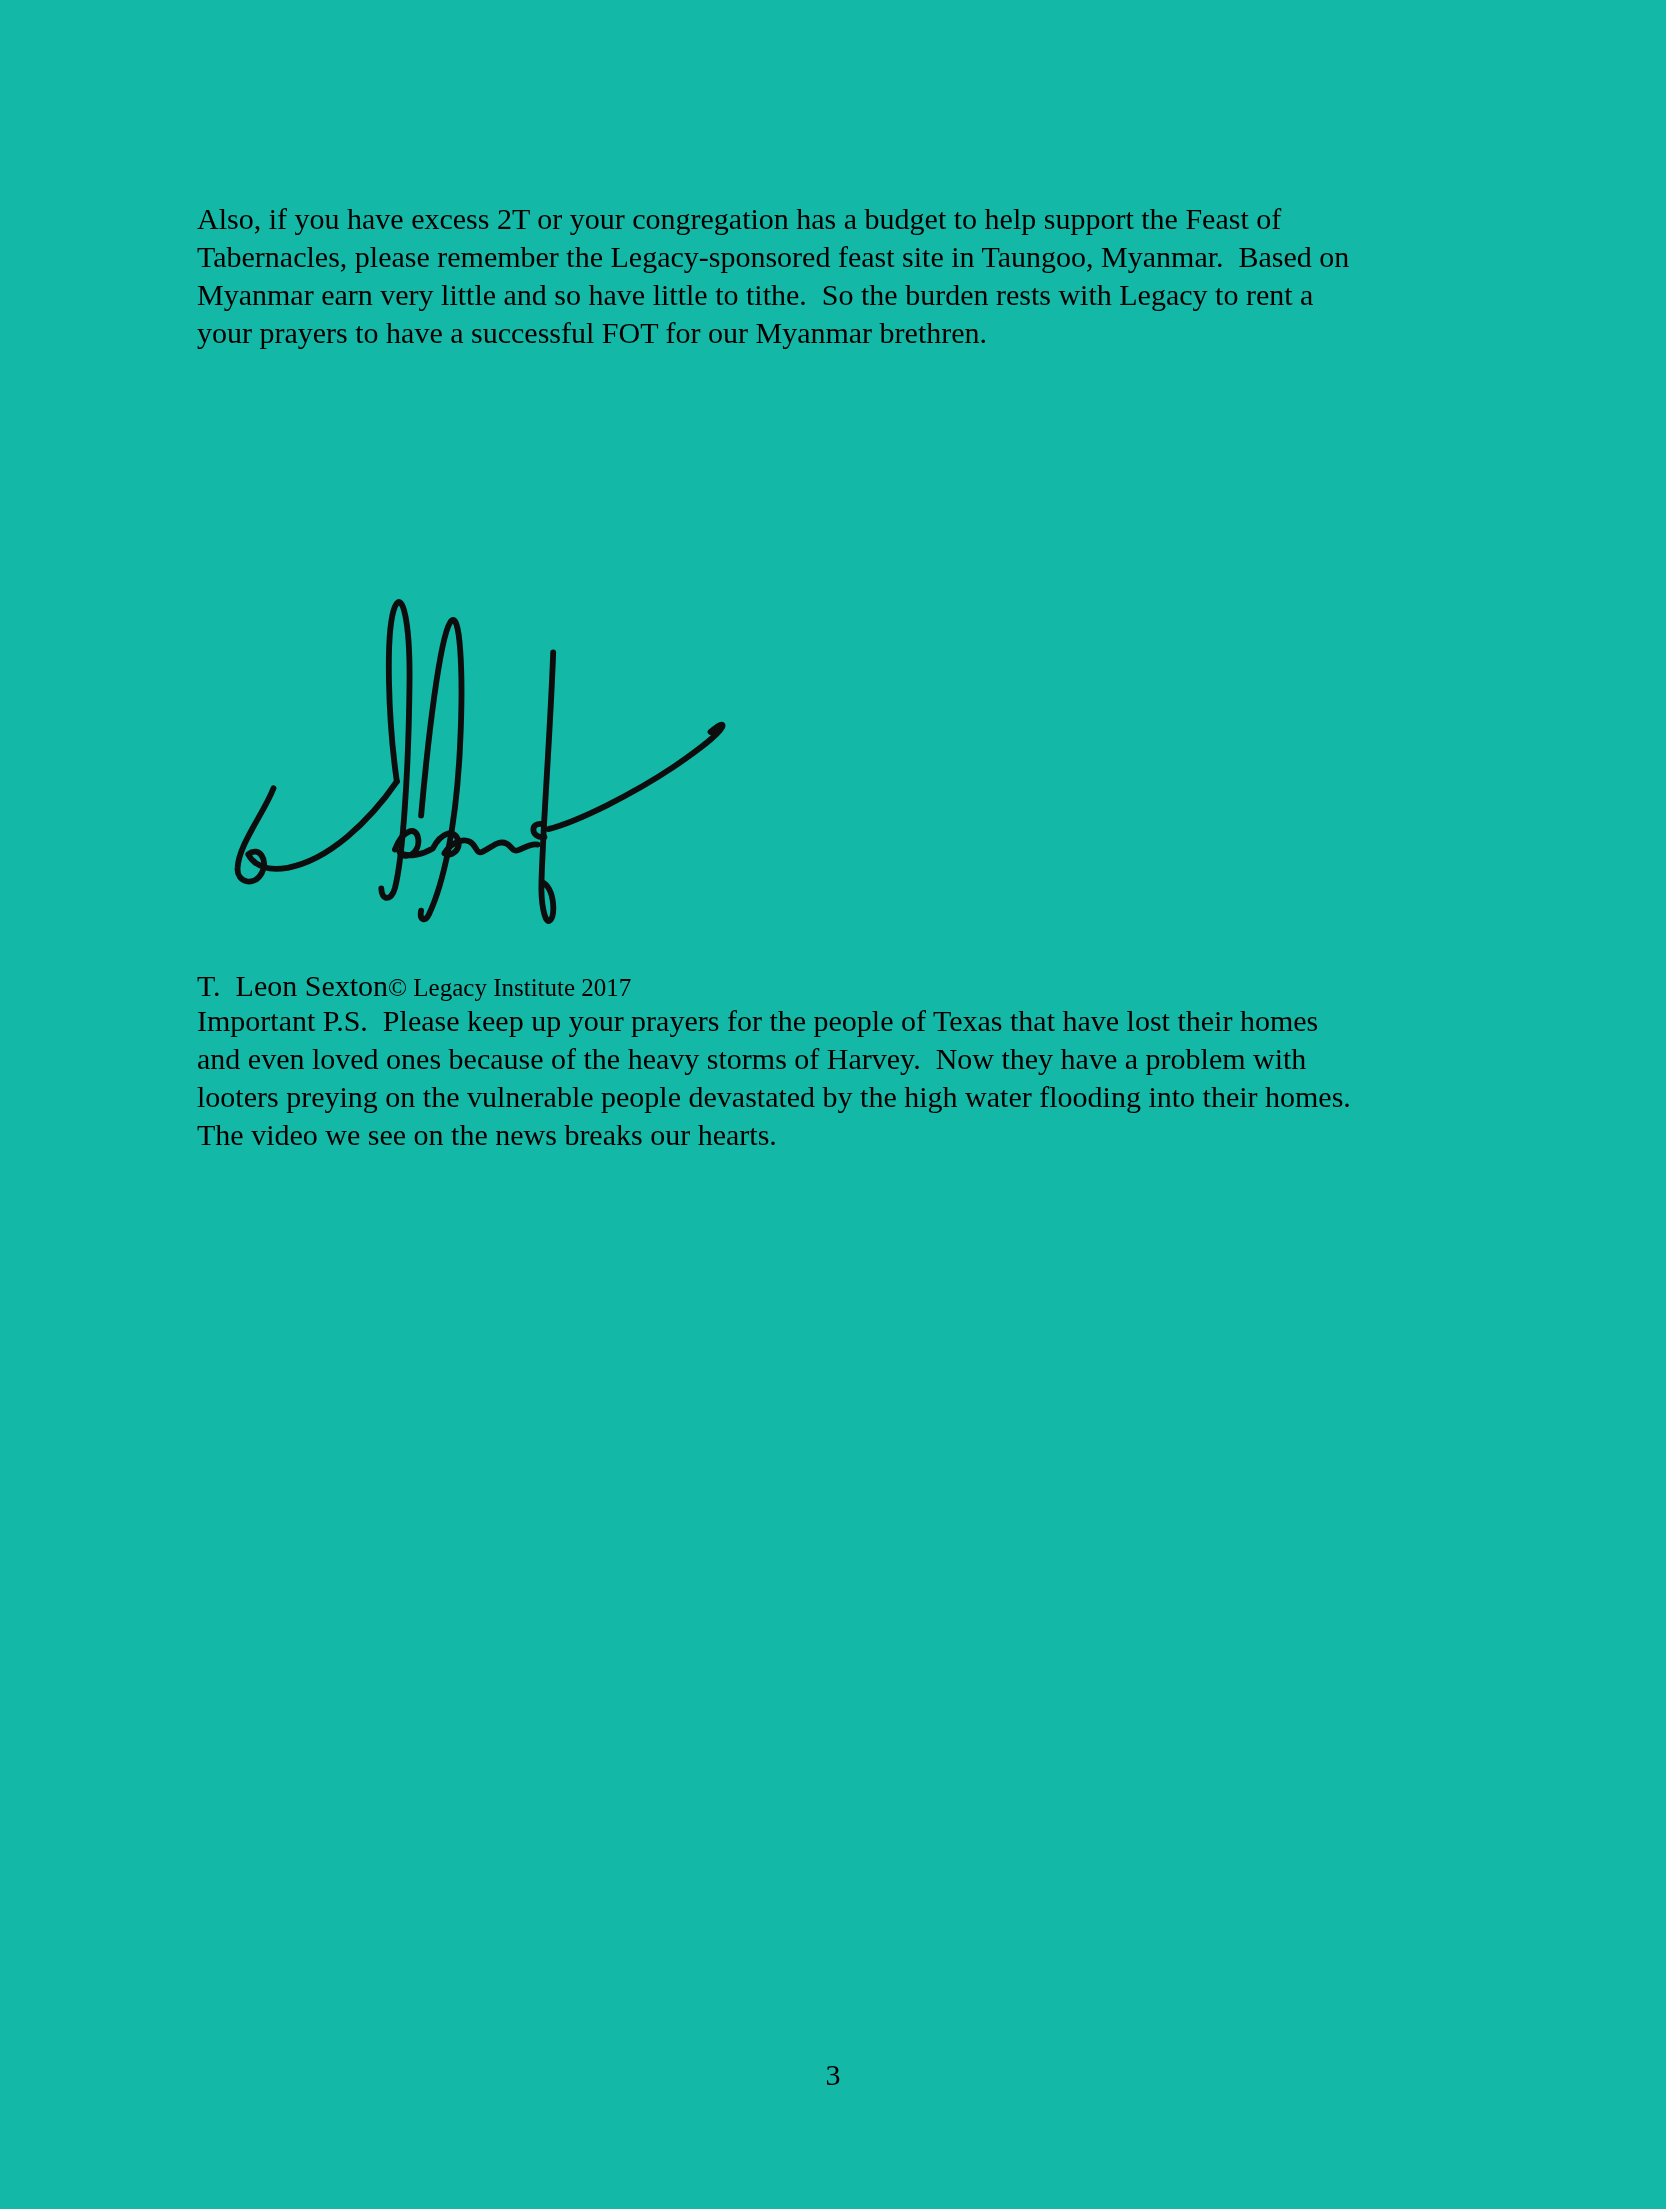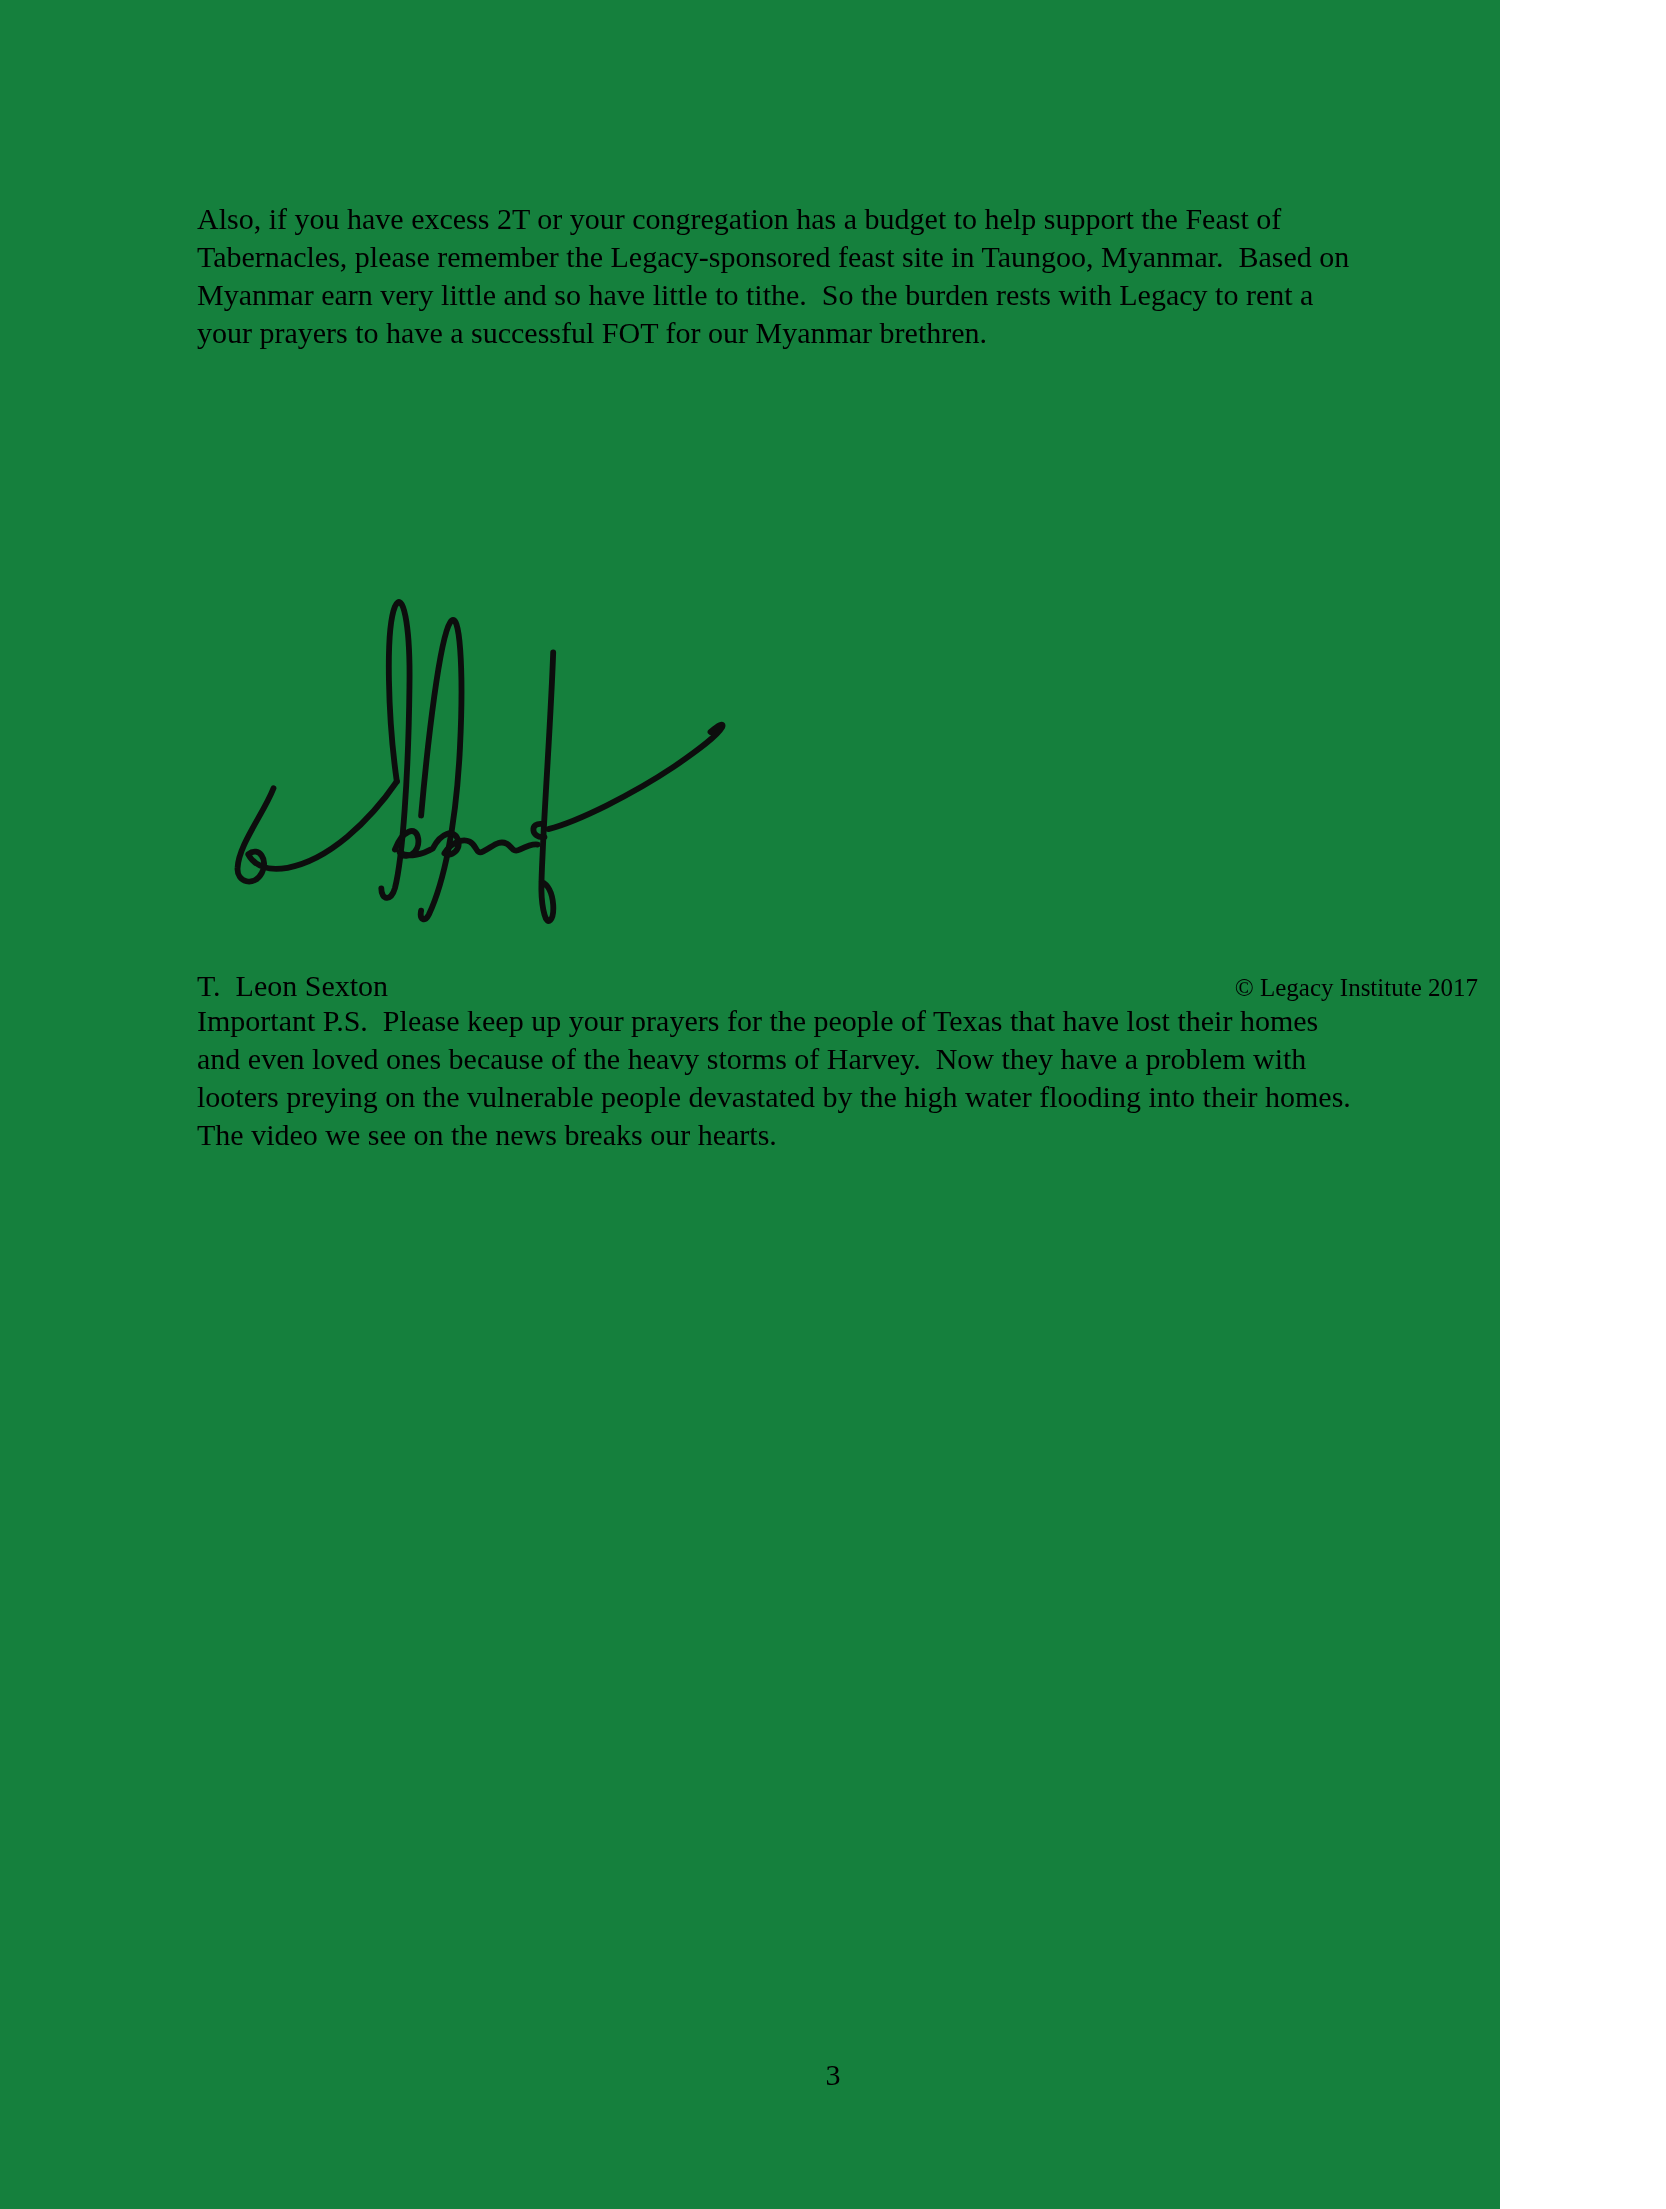--- a/index.html
+++ b/index.html
@@ -2,23 +2,23 @@
 <html><head>
 <meta charset="utf-8">
 <style>
   html, body {
     margin: 0;
     padding: 0;
     background: #ffffff;
   }
   .page {
     position: relative;
-    width: 1500px;
+    width: 1666px;
     height: 2210px;
-    background: #15803d;
+    background: #14b8a6;
     font-family: "Liberation Serif", serif;
     color: #000000;
     overflow: hidden;
   }
   .textblock {
     position: absolute;
     left: 197px;
     width: 1281px;
     font-size: 30px;
     line-height: 38px;
@@ -26,21 +26,20 @@
   .line {
     white-space: pre;
   }
   .bold { font-weight: normal; white-space: pre; }
   .name-row {
     position: absolute;
     left: 197px;
     width: 1281px;
     top: 925px;
     display: flex;
-    justify-content: space-between;
     align-items: baseline;
     font-size: 30px;
     line-height: 38px;
   }
   .copyright {
     font-size: 25px;
     white-space: pre;
     margin-top: 44px;
   }
   .signature {

